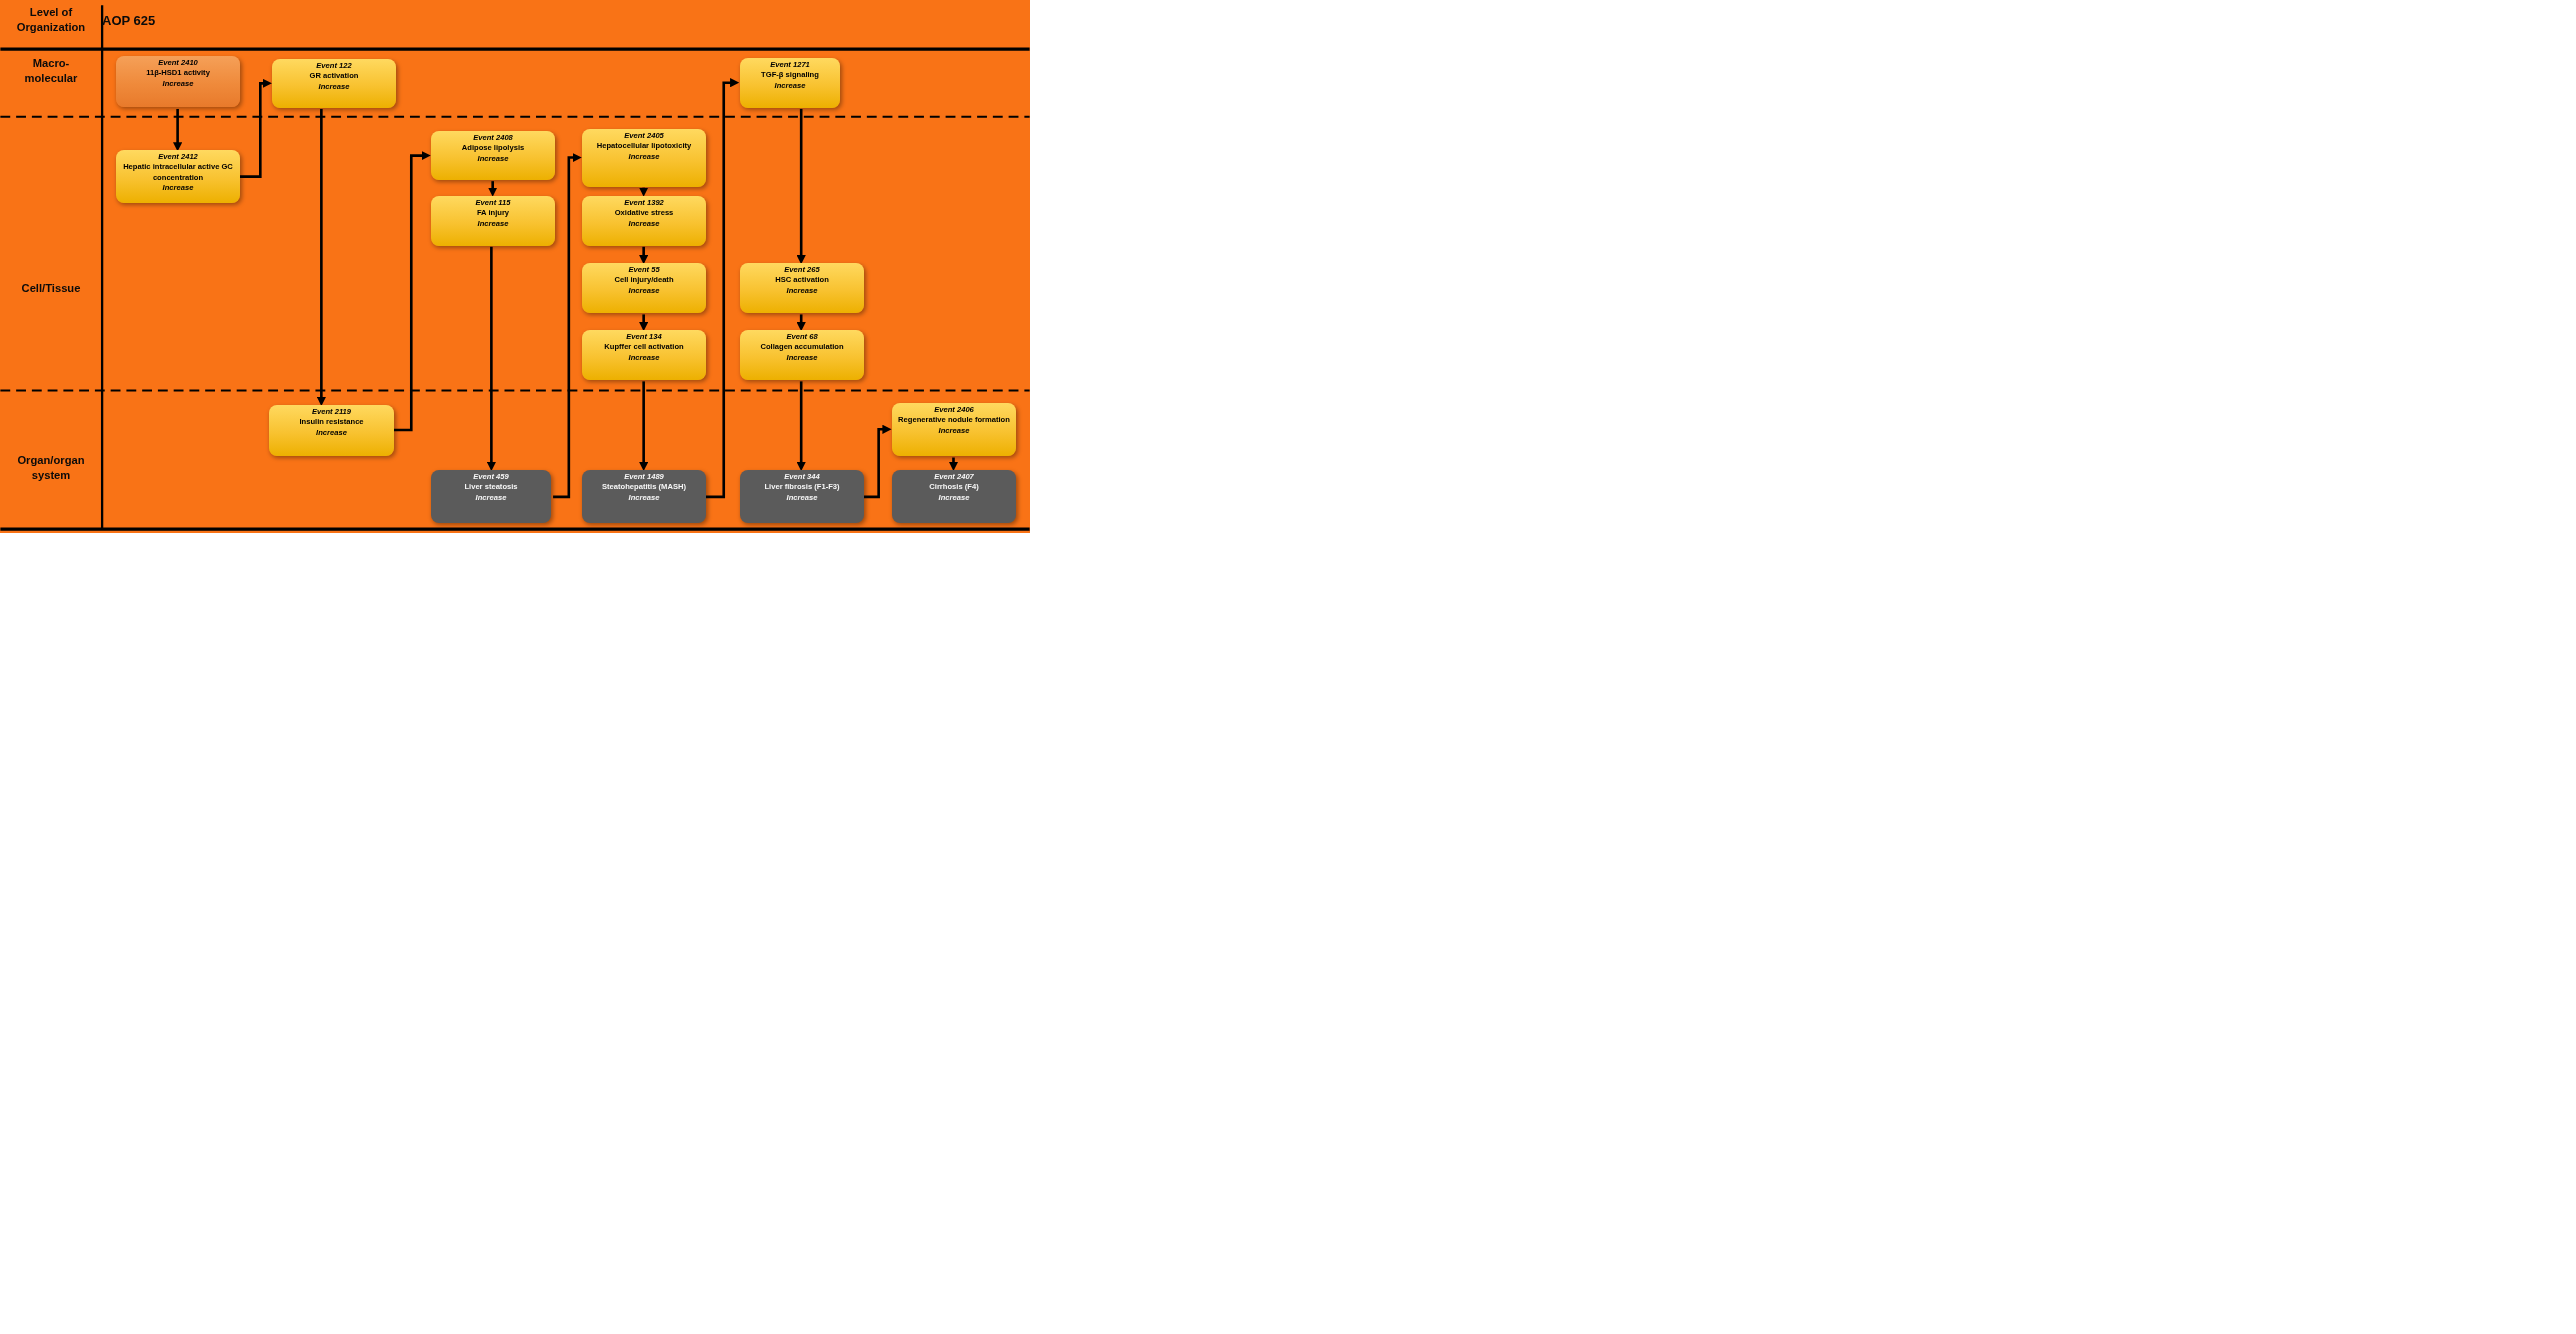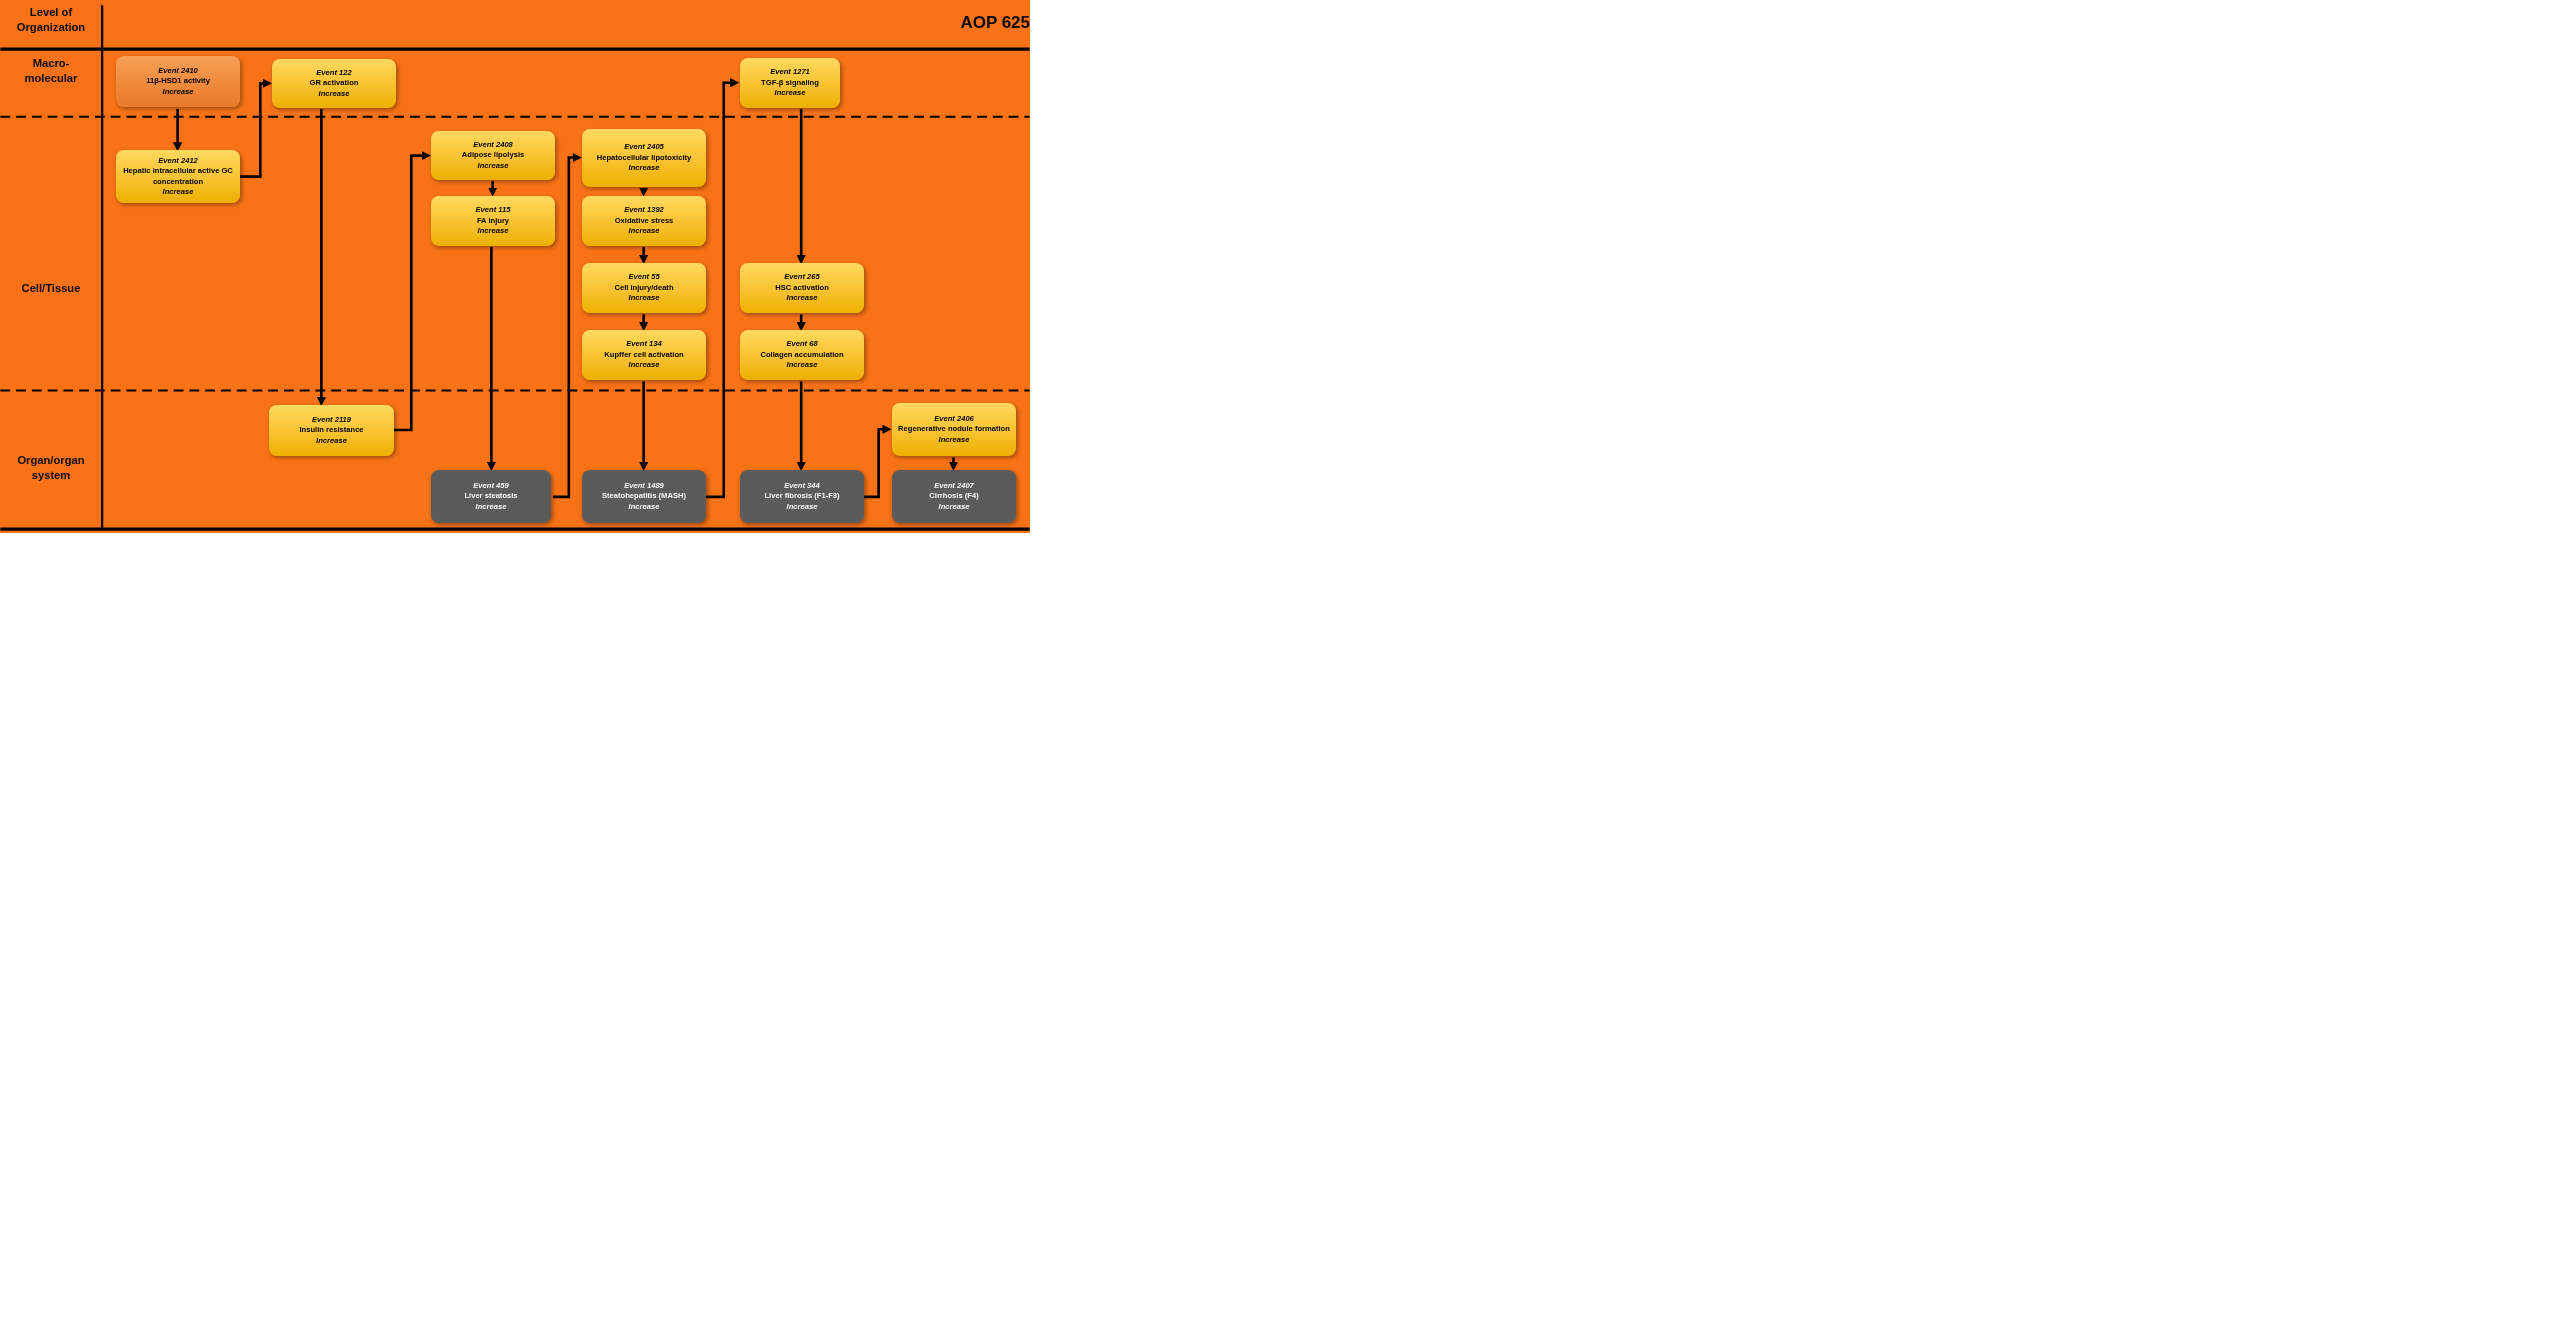--- a/index.html
+++ b/index.html
@@ -4,24 +4,24 @@
 <style>
   html,body{margin:0;padding:0;background:#ffffff;}
   body{font-family:"Liberation Sans", sans-serif;}
   #canvas{position:relative;width:1030px;height:533px;background:#f97316;overflow:hidden;}
   #wires{position:absolute;left:0;top:0;width:1030px;height:533px;z-index:1;}
 
   .side-label{position:absolute;left:0;width:102px;text-align:center;font-weight:bold;
               color:#0b0b0b;white-space:pre-line;z-index:2;}
   .hdr{font-size:11.2px;line-height:1.32;}
   .row-lbl{font-size:11.2px;line-height:1.3;}
-  .title{position:absolute;left:102px;right:0;top:12.5px;text-align:right;font-weight:bold;
-         font-size:17px;color:#0b0b0b;z-index:2;}
+  .title{position:absolute;left:102px;right:0;top:12.5px;text-align:left;font-weight:bold;
+         font-size:13px;color:#0b0b0b;z-index:2;}
 
-  .box{position:absolute;border-radius:8px;display:flex;flex-direction:column;justify-content:center;
+  .box{position:absolute;border-radius:8px;display:flex;flex-direction:column;justify-content:flex-start;
        align-items:center;text-align:center;font-weight:bold;font-size:7.6px;line-height:1.38;
        padding:2px 4.6px;box-sizing:border-box;color:#000;z-index:3;
        box-shadow:1.3px 2px 4px rgba(0,0,0,0.35);}
   .yellow{background:linear-gradient(180deg,#FFD95F 0%,#F8C230 55%,#EDB000 100%);}
   .orange{background:linear-gradient(180deg,#F5A058 0%,#EF8A3B 55%,#E87A2B 100%);}
   .gray{background:#5B5B5B;color:#F7F7F7;}
   .l1,.l3{font-style:italic;}
   .l2{text-underline-offset:1.3px;}
 </style>
 </head>

